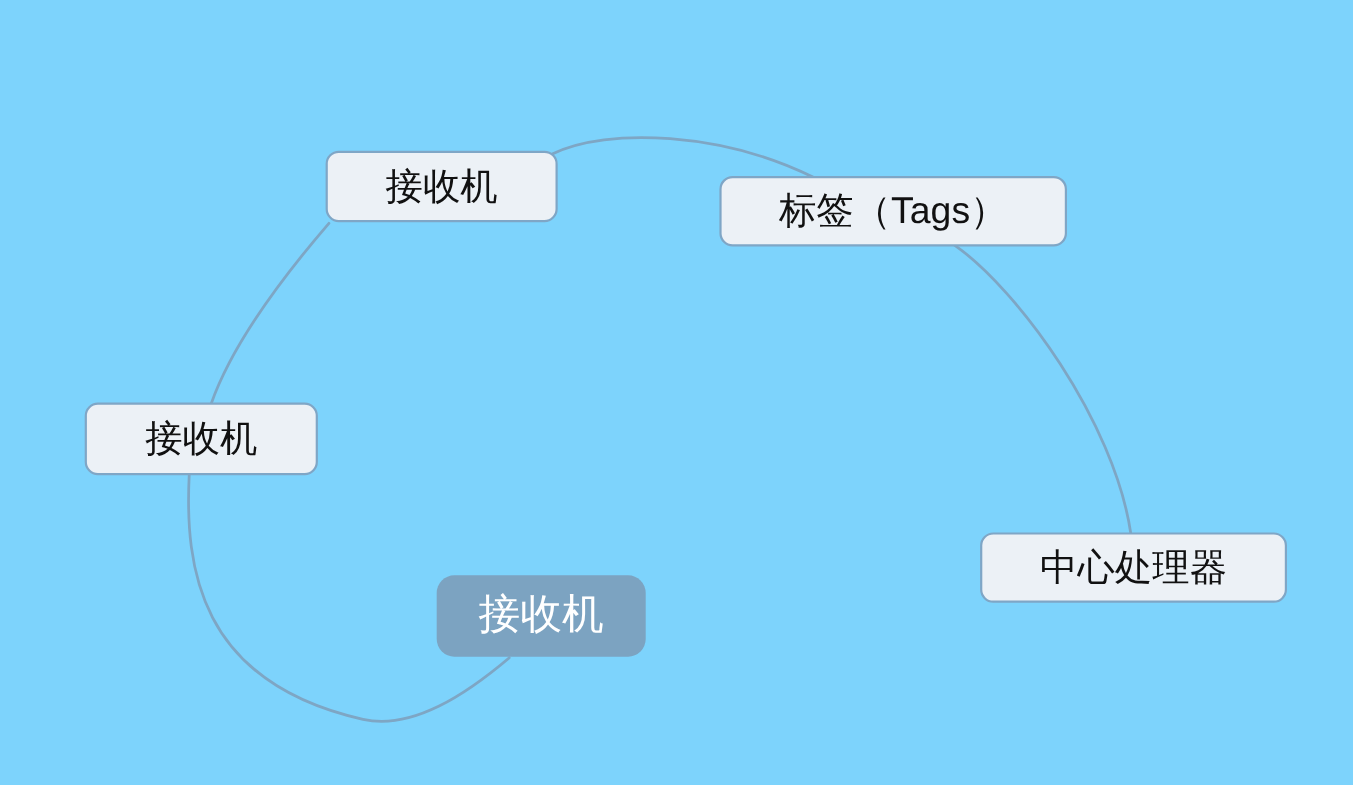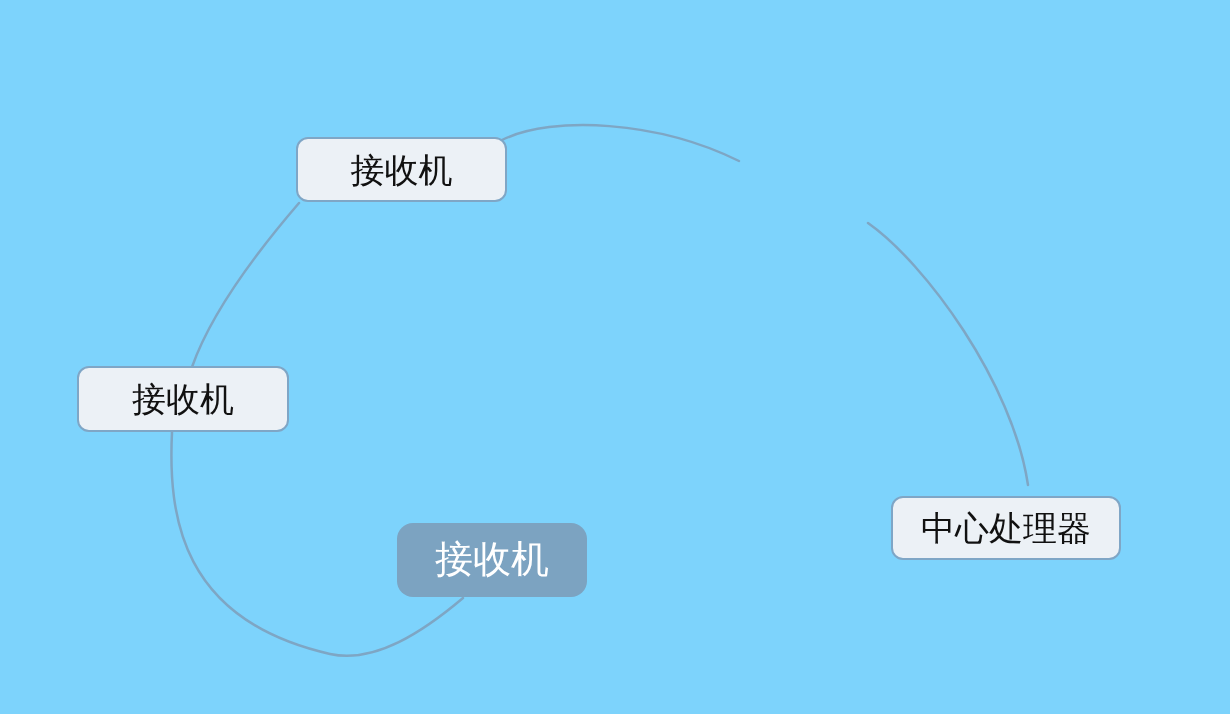--- a/index.html
+++ b/index.html
@@ -55,26 +55,29 @@
     <path d="M 172 432 C 168 515, 180 620, 330 654 C 375 664, 424 631, 463 598" stroke-width="2.5" stroke-linecap="round" stroke="#7ea6c4"></path>
     <path d="M 299 203 C 262 246, 212 310, 192 367" stroke-width="2.5" stroke-linecap="round" stroke="#7ea6c4"></path>
     <path d="M 502 140 C 553 115, 658 121, 739 161" stroke-width="2.5" stroke-linecap="round" stroke="#7ea6c4"></path>
     <path d="M 868 223 C 925 263, 1013 383, 1028 485" stroke-width="2.5" stroke-linecap="round" stroke="#7ea6c4"></path>
   </svg>
 
   <div class="node" style="left:296px; top:137px; width:211px; height:65px;">
     <span class="node-label">接收机</span>
   </div>
 
+  <div class="node" style="left:654px; top:160px; width:316px; height:64px;">
+    <span class="node-label">标签（Tags）</span>
+  </div>
 
   <div class="node" style="left:77px; top:366px; width:212px; height:66px;">
     <span class="node-label">接收机</span>
   </div>
 
   <div class="node selected" style="left:397px; top:523px; width:190px; height:74px;">
     <span class="node-label">接收机</span>
   </div>
 
-  <div class="node" style="left:891px; top:496px; width:230px; height:64px;text-align:right;">
+  <div class="node" style="left:891px; top:484px; width:279px; height:64px;text-align:right;">
     <span class="node-label">中心处理器</span>
   </div>
 
 </div>
 
 </body></html>

